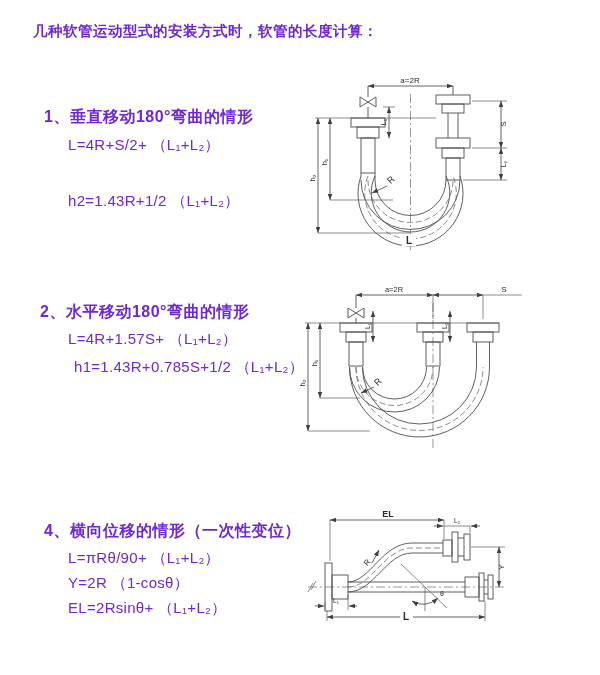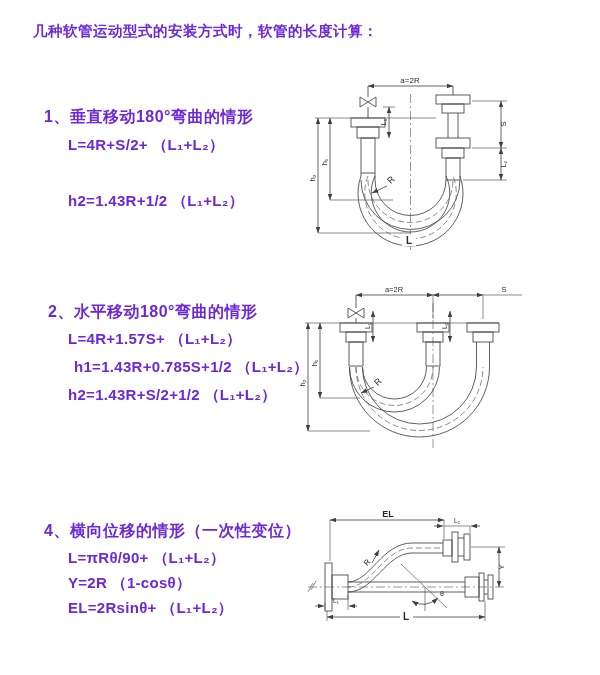--- a/index.html
+++ b/index.html
@@ -1,23 +1,23 @@
 <!DOCTYPE html>
 <html><head>
 <meta charset="utf-8">
 <style>
   html,body{margin:0;padding:0;background:#fff;}
   #page{position:relative;width:600px;height:675px;background:#ffffff;overflow:hidden;
         font-family:"Liberation Sans","DejaVu Sans",sans-serif;color:#6d28d9;}
   .title{position:absolute;left:33px;top:22px;font-size:14.5px;font-weight:bold;letter-spacing:0.5px;}
   .sec-head{position:absolute;font-size:16px;font-weight:bold;letter-spacing:0.5px;}
-  .formula{position:absolute;font-size:15px;font-weight:700;letter-spacing:0.3px;}
+  .formula{position:absolute;font-size:15px;font-weight:400;letter-spacing:0.3px;}
   .s1h{left:44px;top:107px}
   .f11{left:68px;top:136px}.f12{left:68px;top:164px}.f13{left:68px;top:192px}
-  .s2h{left:48px;top:302px}
+  .s2h{left:40px;top:302px}
   .f21{left:68px;top:330px}.f22{left:74px;top:358px}.f23{left:68px;top:386px}
   .s3h{left:44px;top:521px}
   .f31{left:68px;top:549px}.f32{left:68px;top:574px}.f33{left:68px;top:599px}
   .dwg{position:absolute;}
   .d1{left:297px;top:66px}
   .d2{left:298px;top:283px}
   .d3{left:300px;top:503px}
   svg{display:block}
   svg .ln{stroke:#4d4d4d;stroke-width:0.9;fill:none;}
   svg .thin{stroke:#5a5a5a;stroke-width:0.7;fill:none;}
@@ -33,21 +33,20 @@
 
   <div class="title">几种软管运动型式的安装方式时，软管的长度计算：</div>
 
   <div class="sec-head s1h">1、垂直移动180°弯曲的情形</div>
   <div class="formula f11">L=4R+S/2+ （L₁+L₂）</div>
   <div class="formula f13">h2=1.43R+1/2 （L₁+L₂）</div>
 
   <div class="sec-head s2h">2、水平移动180°弯曲的情形</div>
   <div class="formula f21">L=4R+1.57S+ （L₁+L₂）</div>
   <div class="formula f22">h1=1.43R+0.785S+1/2 （L₁+L₂）</div>
-  <div class="formula f23">h2=1.43R+S/2+1/2 （L₁+L₂）</div>
 
   <div class="sec-head s3h">4、横向位移的情形（一次性变位）</div>
   <div class="formula f31">L=πRθ/90+ （L₁+L₂）</div>
   <div class="formula f32">Y=2R （1-cosθ）</div>
   <div class="formula f33">EL=2Rsinθ+ （L₁+L₂）</div>
 
   <svg class="dwg d1" width="268" height="192" viewBox="0 0 268 192">
     <defs>
       <marker id="ar1" viewBox="0 0 8 6" refX="8" refY="3" markerWidth="8" markerHeight="6" orient="auto-start-reverse">
         <path d="M0,0 L8,3 L0,6 Z" fill="#3f3f3f"></path>

